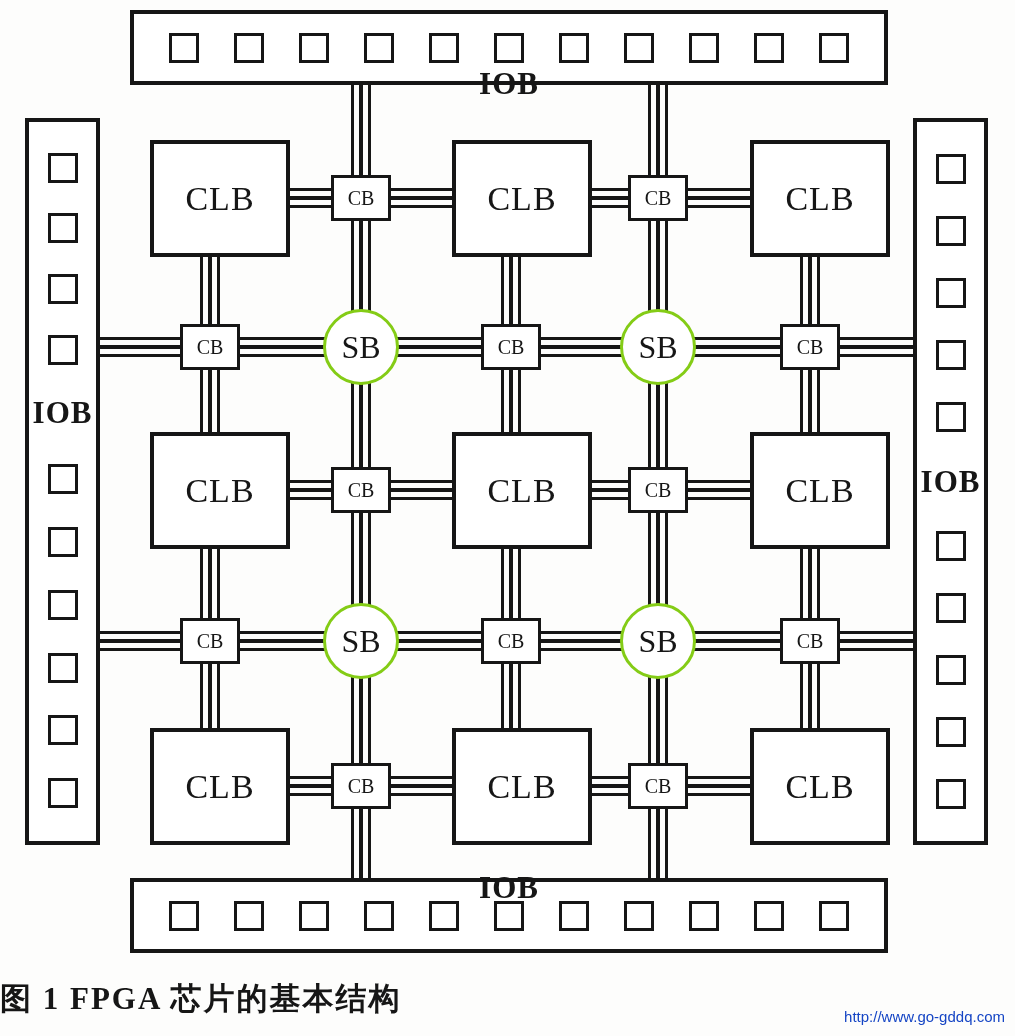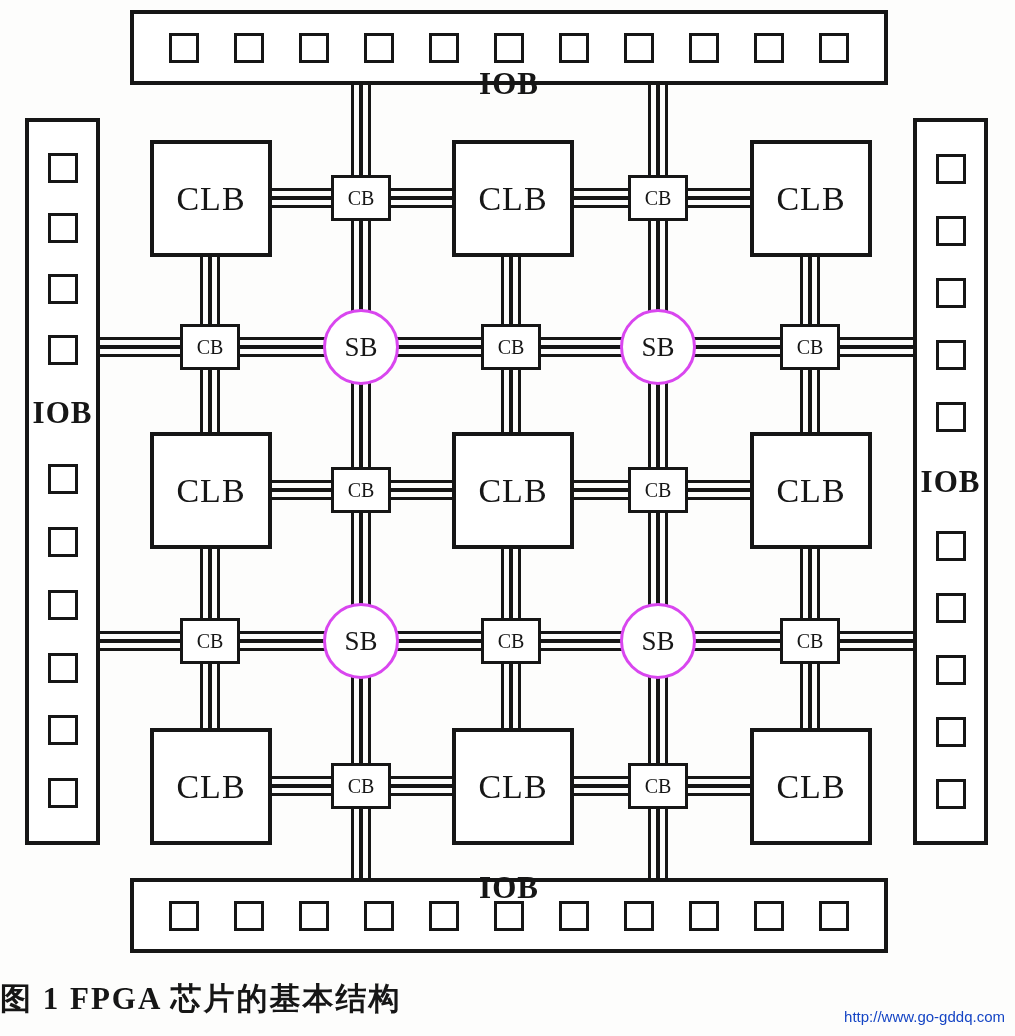--- a/index.html
+++ b/index.html
@@ -7,23 +7,23 @@
         font-family:"Liberation Serif",serif;color:#161616;}
 
   
   .hchan,.hstub{position:absolute;height:20px;z-index:1;
     background:linear-gradient(to bottom,#161616 0 3px,transparent 3px 8px,#161616 8px 12px,transparent 12px 17px,#161616 17px 20px);}
   .vchan,.vstub{position:absolute;width:20px;z-index:1;
     background:linear-gradient(to right,#161616 0 3px,transparent 3px 8px,#161616 8px 12px,transparent 12px 17px,#161616 17px 20px);}
 
   .clb,.cb,.sb{box-sizing:border-box;position:absolute;background:#fff;z-index:2;
     display:flex;align-items:center;justify-content:center;}
-  .clb{width:122px;height:117px;border:4px solid #161616;font-size:34px;letter-spacing:1px;}
+  .clb{width:140px;height:117px;border:4px solid #161616;font-size:34px;letter-spacing:1px;}
   .cb{width:60px;height:46px;border:3px solid #161616;font-size:20px;}
-  .sb{width:76px;height:76px;border:3px solid #d946ef;border-radius:50%;font-size:27px;}
+  .sb{width:76px;height:76px;border:3px solid #84cc16;border-radius:50%;font-size:32px;}
 
   .bar{box-sizing:border-box;position:absolute;border:4px solid #161616;background:#fff;z-index:2;display:flex;}
   .bar.h{flex-direction:row;justify-content:space-evenly;align-items:center;}
   .bar.v{flex-direction:column;align-items:center;}
   .pad{box-sizing:border-box;width:30px;height:30px;border:3px solid #161616;background:#fff;flex:0 0 auto;}
   .pad-group{display:flex;flex-direction:column;justify-content:space-evenly;align-items:center;align-self:stretch;}
 
   .iob-label{font-weight:600;font-size:31px;letter-spacing:1px;}
   .iob-overlay{position:absolute;left:130px;width:758px;text-align:center;z-index:3;}
   .side-label{flex:0 0 auto;}

